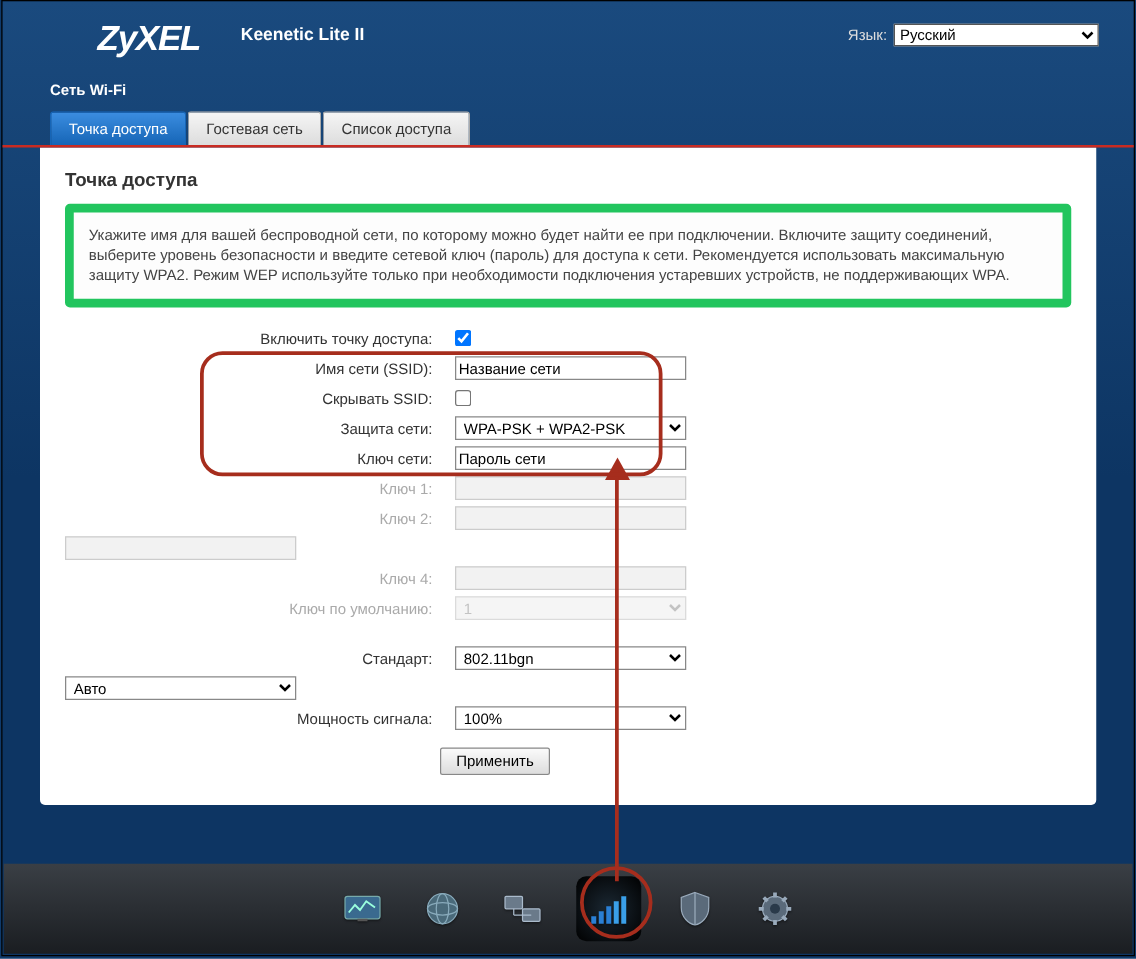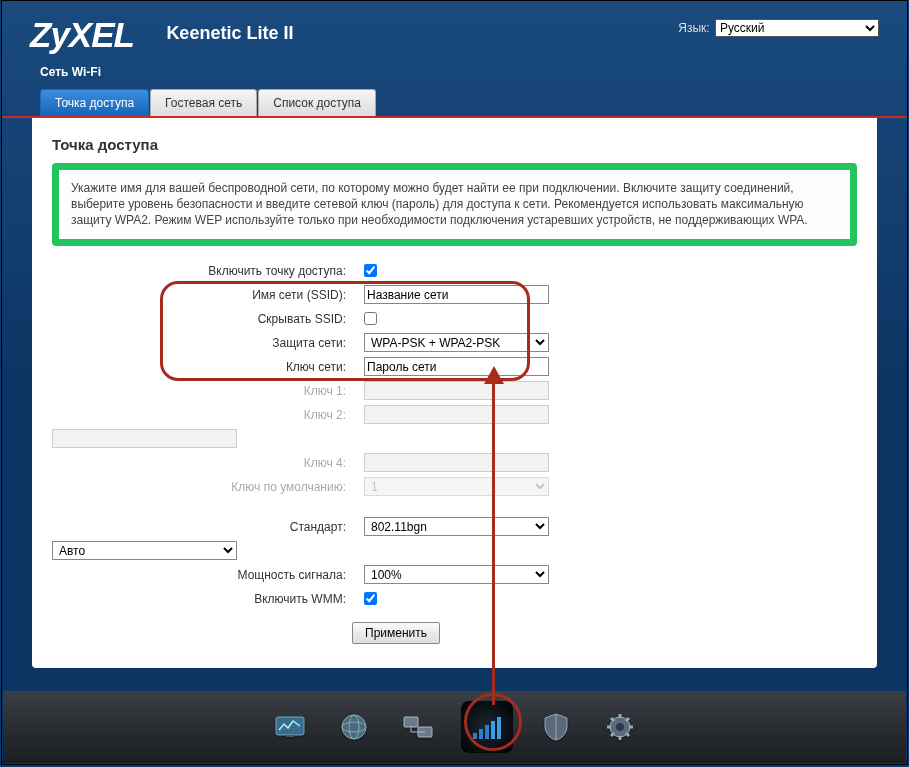--- a/index.html
+++ b/index.html
@@ -20,29 +20,30 @@
   position: relative;
 }
 .header {
   padding: 14px 28px 0 28px;
   color: #fff;
   position: relative;
   height: 60px;
 }
 .logo {
   display: inline-block;
-  font-size: 35px;
+  font-size: 28px;
   font-weight: bold;
   font-style: italic;
   letter-spacing: -1px;
+  margin-left: 48px;
 }
 .model {
   display: inline-block;
   margin-left: 28px;
-  font-size: 18px;
+  font-size: 14px;
   font-weight: bold;
   vertical-align: 8px;
 }
 .lang {
   position: absolute;
   right: 28px;
   top: 18px;
   font-size: 12px;
   color: #ddd;
 }
@@ -299,24 +300,20 @@
       <div class="row">
         <select>
           <option>Авто</option>
         </select>
       </div>
       <div class="row">
         <label>Мощность сигнала:</label>
         <select>
           <option>100%</option>
         </select>
-      </div>
-      <div class="row">
-        <label>Включить WMM:</label>
-        <input type="checkbox" checked="" style="">
       </div>
       <div class="apply-row">
         <button class="apply-btn">Применить</button>
       </div>
     </div>
   </div>
 
   <div class="highlight1"></div>
   <div class="arrow-head"></div>
   <div class="arrow-line"></div>

